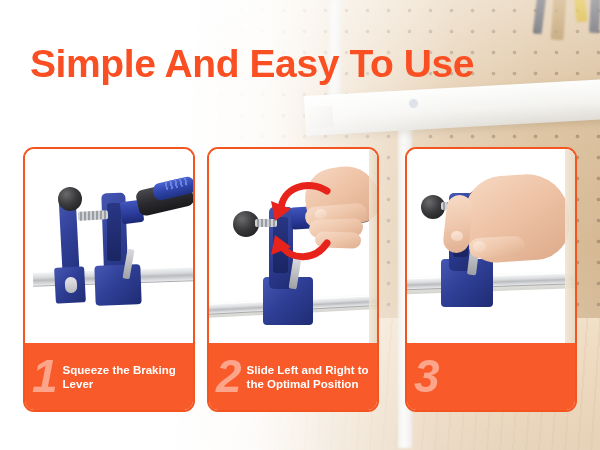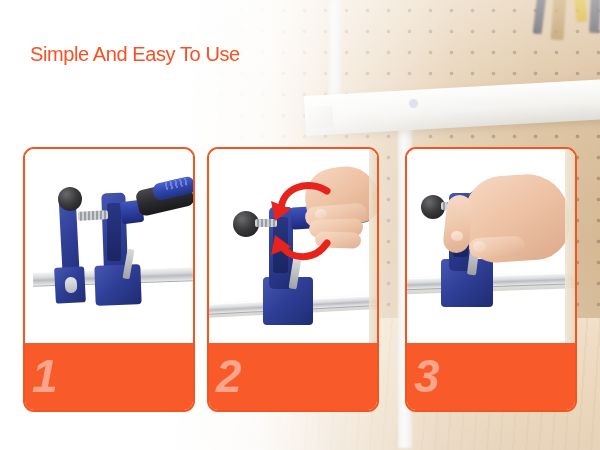--- a/index.html
+++ b/index.html
@@ -161,22 +161,22 @@
       rgba(255,255,255,0.05) 22%,
       rgba(255,255,255,0.00) 55%,
       rgba(255,255,255,0.30) 100%);
   }
 
   
   .title {
     position: absolute;
     left: 30px;
     top: 44px;
-    font-size: 20px;
-    font-weight: normal;
+    font-size: 39px;
+    font-weight: bold;
     letter-spacing: -0.4px;
     color: #FA4F22;
     white-space: nowrap;
     line-height: 1;
   }
 
   
   .panel {
     position: absolute;
     top: 147px;
@@ -351,20 +351,21 @@
         <div class="screw" style="left:53px; top:62px; width:30px; height:9px; transform:rotate(-3deg);"></div>
 
         <div class="collar-blue" style="left:96px; top:52px; width:22px; height:22px; transform:rotate(-7deg);"></div>
         <div class="handle-grip" style="left:112px; top:36px; width:56px; height:26px; transform:rotate(-13deg);"></div>
         <div class="handle-blue" style="left:128px; top:31px; width:42px; height:17px; transform:rotate(-13deg);"></div>
         <div style="position:absolute; left:140px; top:30px; width:22px; height:9px; transform:rotate(-13deg); background:repeating-linear-gradient(90deg,#6d83de 0 2px, rgba(0,0,0,0) 2px 5px); border-radius:2px;"></div>
       </div>
     </div>
     <div class="panel-footer">
       <div class="step-num">1</div>
+      <div class="step-text">Squeeze the Braking Lever</div>
     </div>
   </div>
 
   <div class="panel" id="panel-2">
     <div class="panel-photo">
       <div class="art">
 
         <div class="table-strip" style="left:-4px; top:148px; width:190px; height:16px; transform:rotate(-3deg);"></div>
         <div class="bar" style="left:-4px; top:150px; width:190px; height:9px; transform:rotate(-3deg);"></div>
 
@@ -392,20 +393,21 @@
           <polygon points="10,52 26,40 6,32" fill="#E8231C"></polygon>
           <path d="M62 74 C50 92, 26 92, 16 76" stroke="#E8231C" stroke-width="7" fill="none" stroke-linecap="round"></path>
           <polygon points="10,66 26,78 6,86" fill="#E8231C"></polygon>
         </svg>
 
         <div style="position:absolute; left:160px; top:0px; width:14px; height:196px; background:linear-gradient(90deg,#efe4d2,#d9c6a8); opacity:0.85;"></div>
       </div>
     </div>
     <div class="panel-footer">
       <div class="step-num">2</div>
+      <div class="step-text">Slide Left and Right to the Optimal Position</div>
     </div>
   </div>
 
   <div class="panel" id="panel-3">
     <div class="panel-photo">
       <div class="art">
 
         <div class="table-strip" style="left:-6px; top:124px; width:192px; height:18px; transform:rotate(-2deg);"></div>
         <div class="bar" style="left:-6px; top:126px; width:192px; height:10px; transform:rotate(-2deg);"></div>
 

